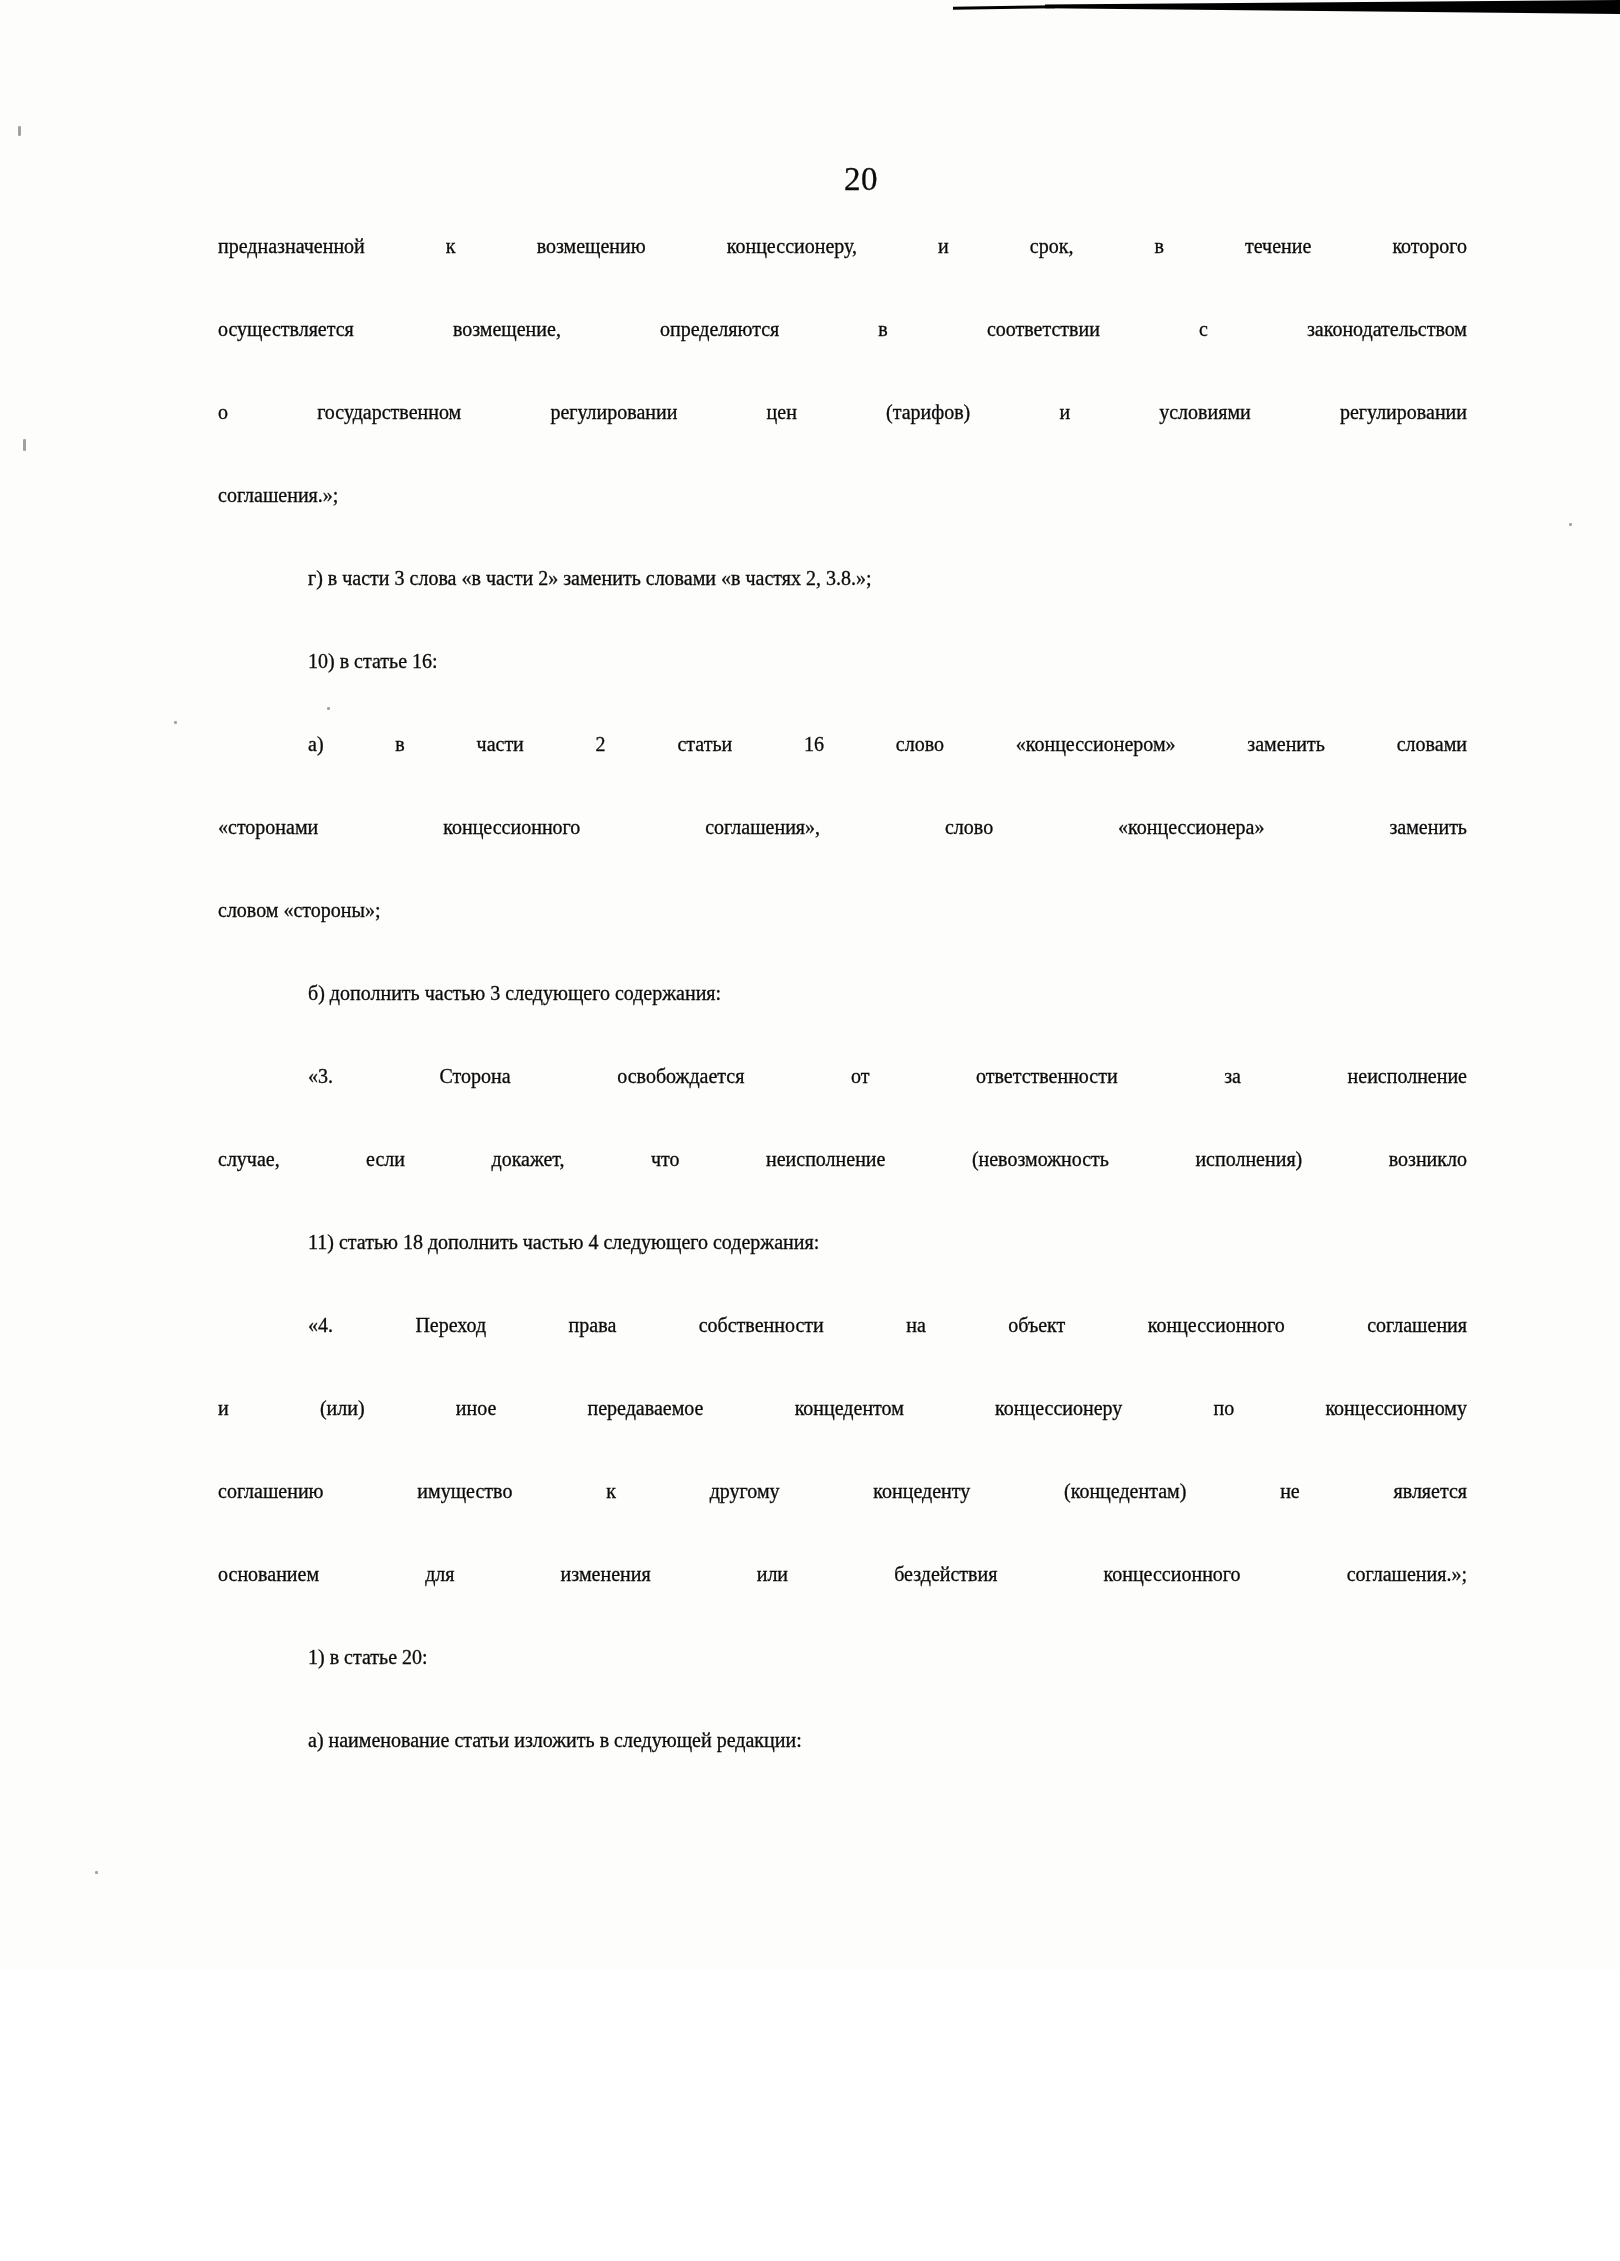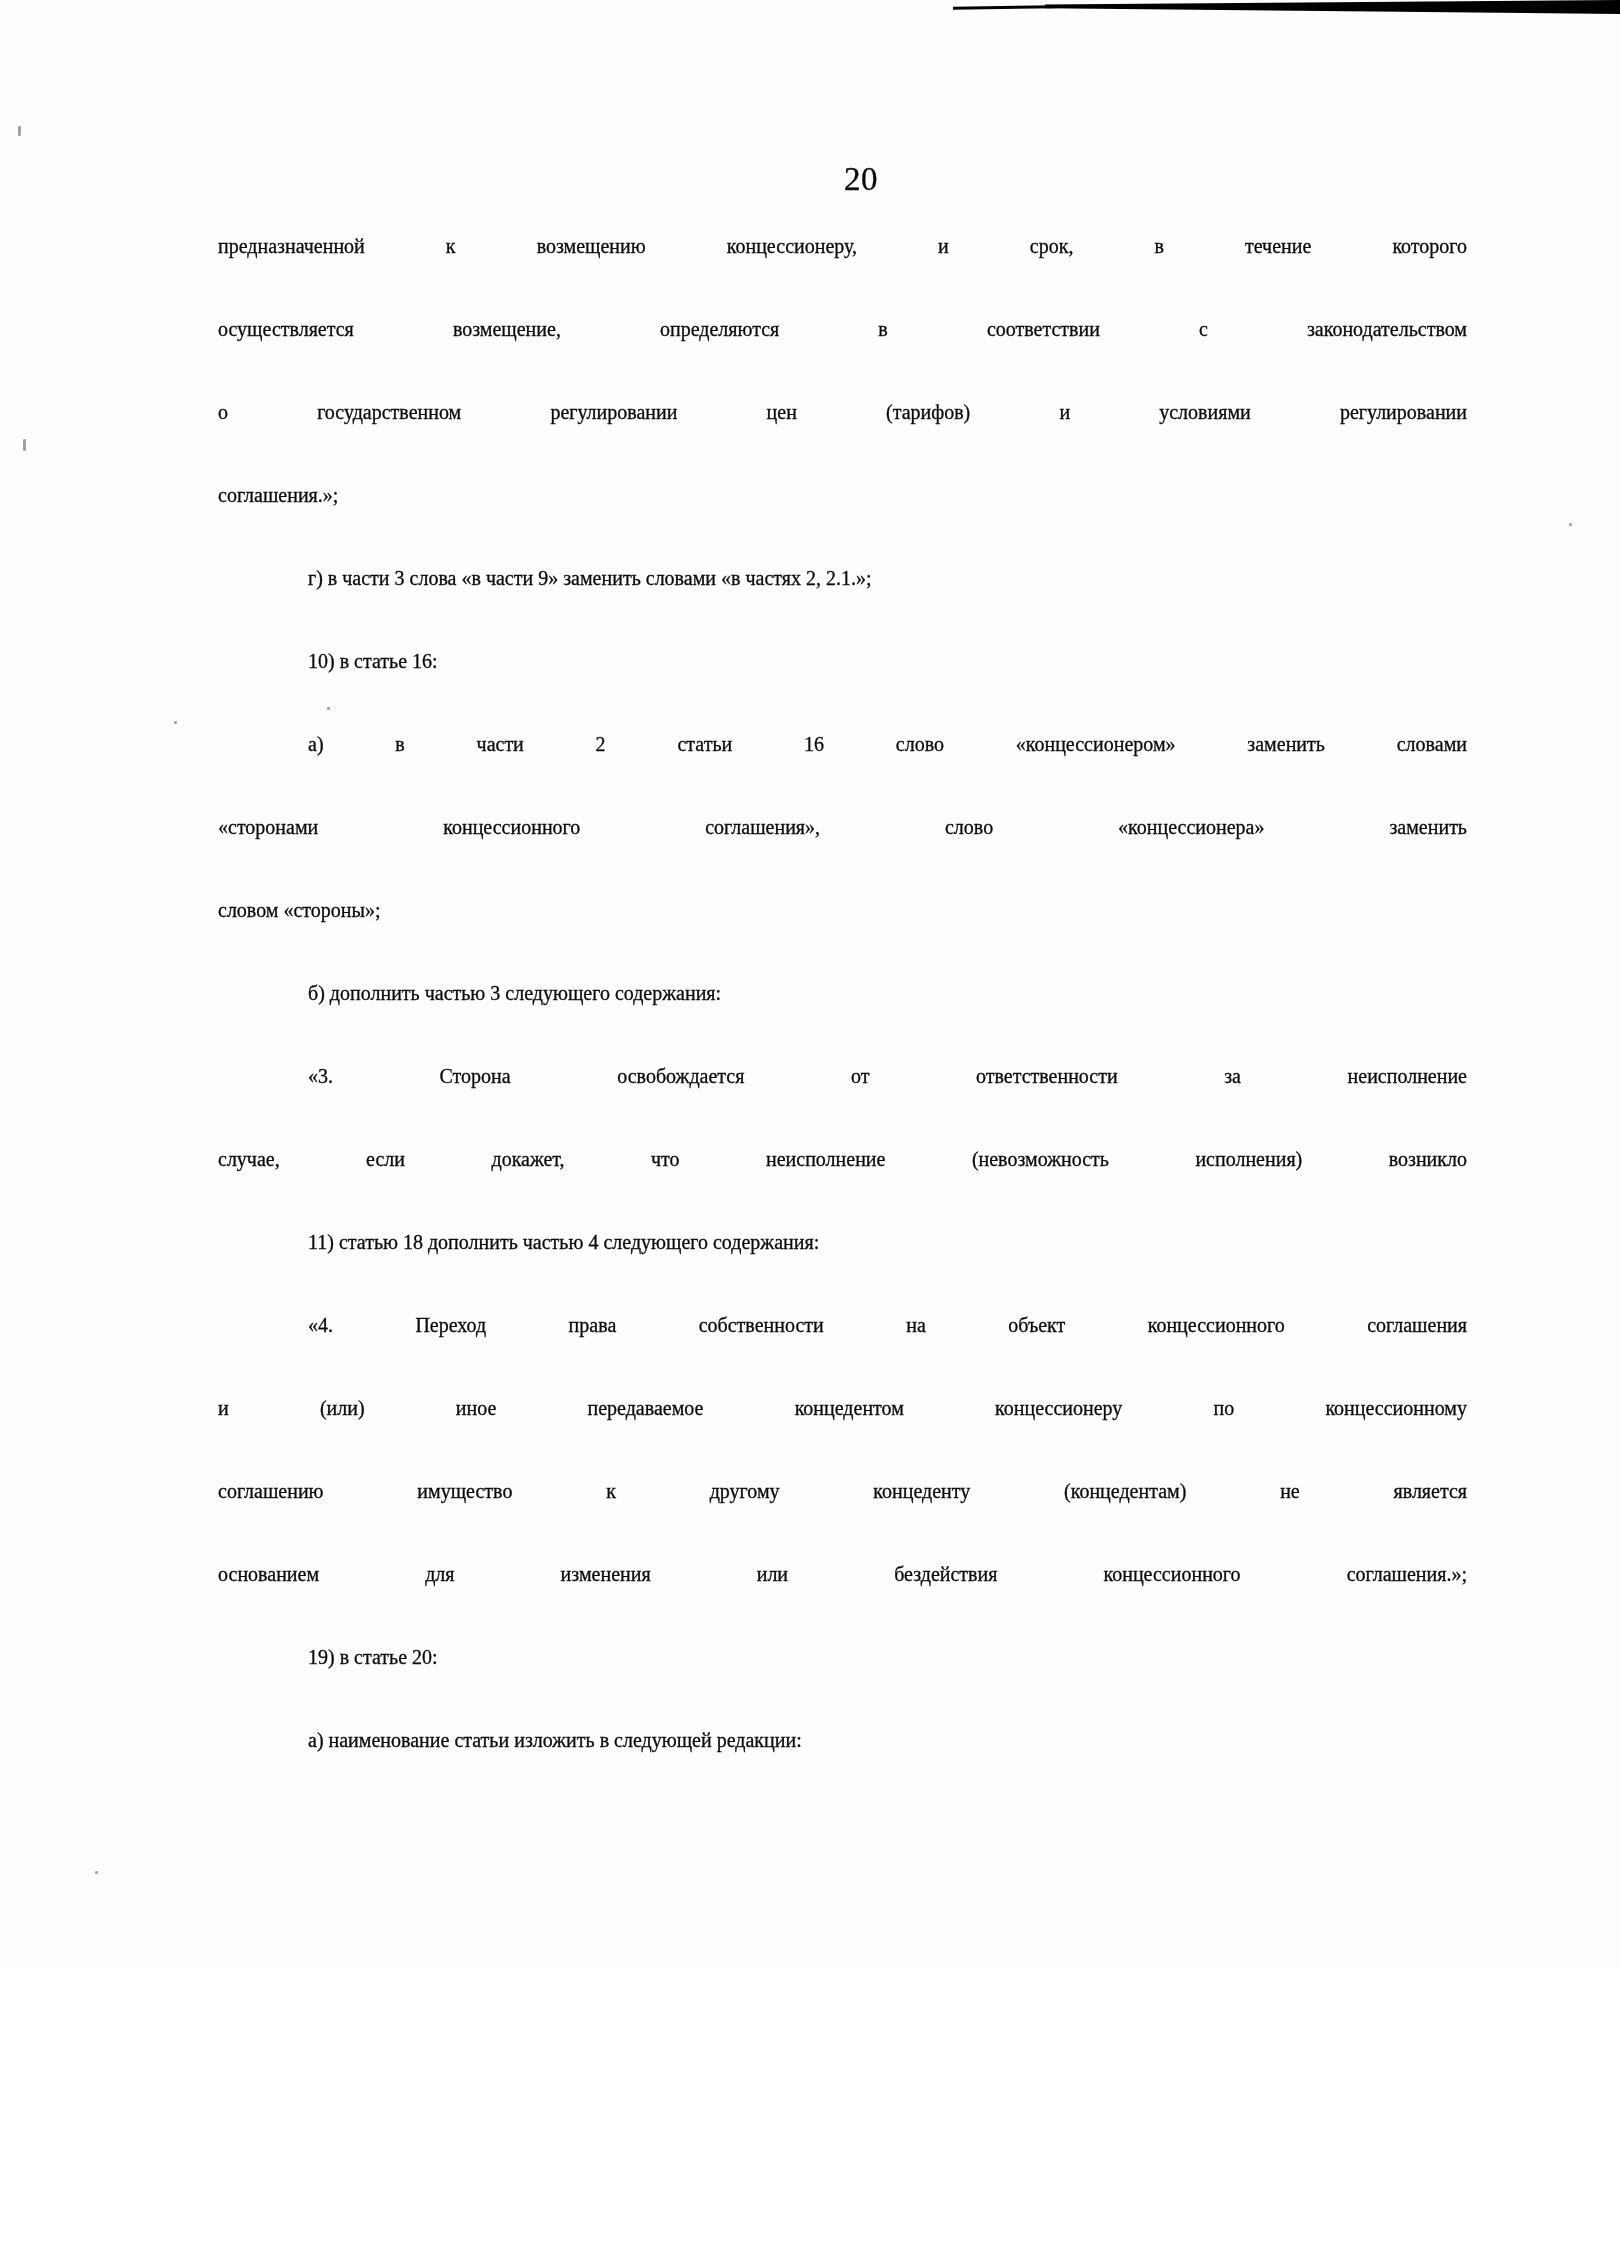--- a/index.html
+++ b/index.html
@@ -88,34 +88,34 @@
   <div class="topbar"></div>
   <div class="topbar-tail"></div>
 
   <div class="pageno">20</div>
 
   <div class="text">
     <div class="ln j">предназначенной к возмещению концессионеру, и срок, в течение которого</div>
     <div class="ln j">осуществляется возмещение, определяются в соответствии с законодательством</div>
     <div class="ln j">о государственном регулировании цен (тарифов) и условиями регулировании</div>
     <div class="ln">соглашения.»;</div>
-    <div class="ln ind">г) в части 3 слова «в части 9» заменить словами «в частях 2, 2.1.»;</div>
+    <div class="ln ind">г) в части 3 слова «в части 2» заменить словами «в частях 2, 3.8.»;</div>
     <div class="ln ind">10) в статье 16:</div>
     <div class="ln j ind">а) в части 2 статьи 16 слово «концессионером» заменить словами</div>
     <div class="ln j">«сторонами концессионного соглашения», слово «концессионера» заменить</div>
     <div class="ln">словом «стороны»;</div>
     <div class="ln ind">б) дополнить частью 3 следующего содержания:</div>
     <div class="ln j ind">«3. Сторона освобождается от ответственности за неисполнение</div>
     <div class="ln j">случае, если докажет, что неисполнение (невозможность исполнения) возникло</div>
     <div class="ln ind">11) статью 18 дополнить частью 4 следующего содержания:</div>
     <div class="ln j ind">«4. Переход права собственности на объект концессионного соглашения</div>
     <div class="ln j">и (или) иное передаваемое концедентом концессионеру по концессионному</div>
     <div class="ln j">соглашению имущество к другому концеденту (концедентам) не является</div>
     <div class="ln j">основанием для изменения или бездействия концессионного соглашения.»;</div>
-    <div class="ln ind">19) в статье 20:</div>
+    <div class="ln ind">1) в статье 20:</div>
     <div class="ln ind">а) наименование статьи изложить в следующей редакции:</div>
   </div>
 
   <div class="speck s1"></div>
   <div class="speck s2"></div>
   <div class="speck s3"></div>
   <div class="speck s4"></div>
   <div class="speck s5"></div>
   <div class="speck s6"></div>
   <div class="speck s7"></div>

